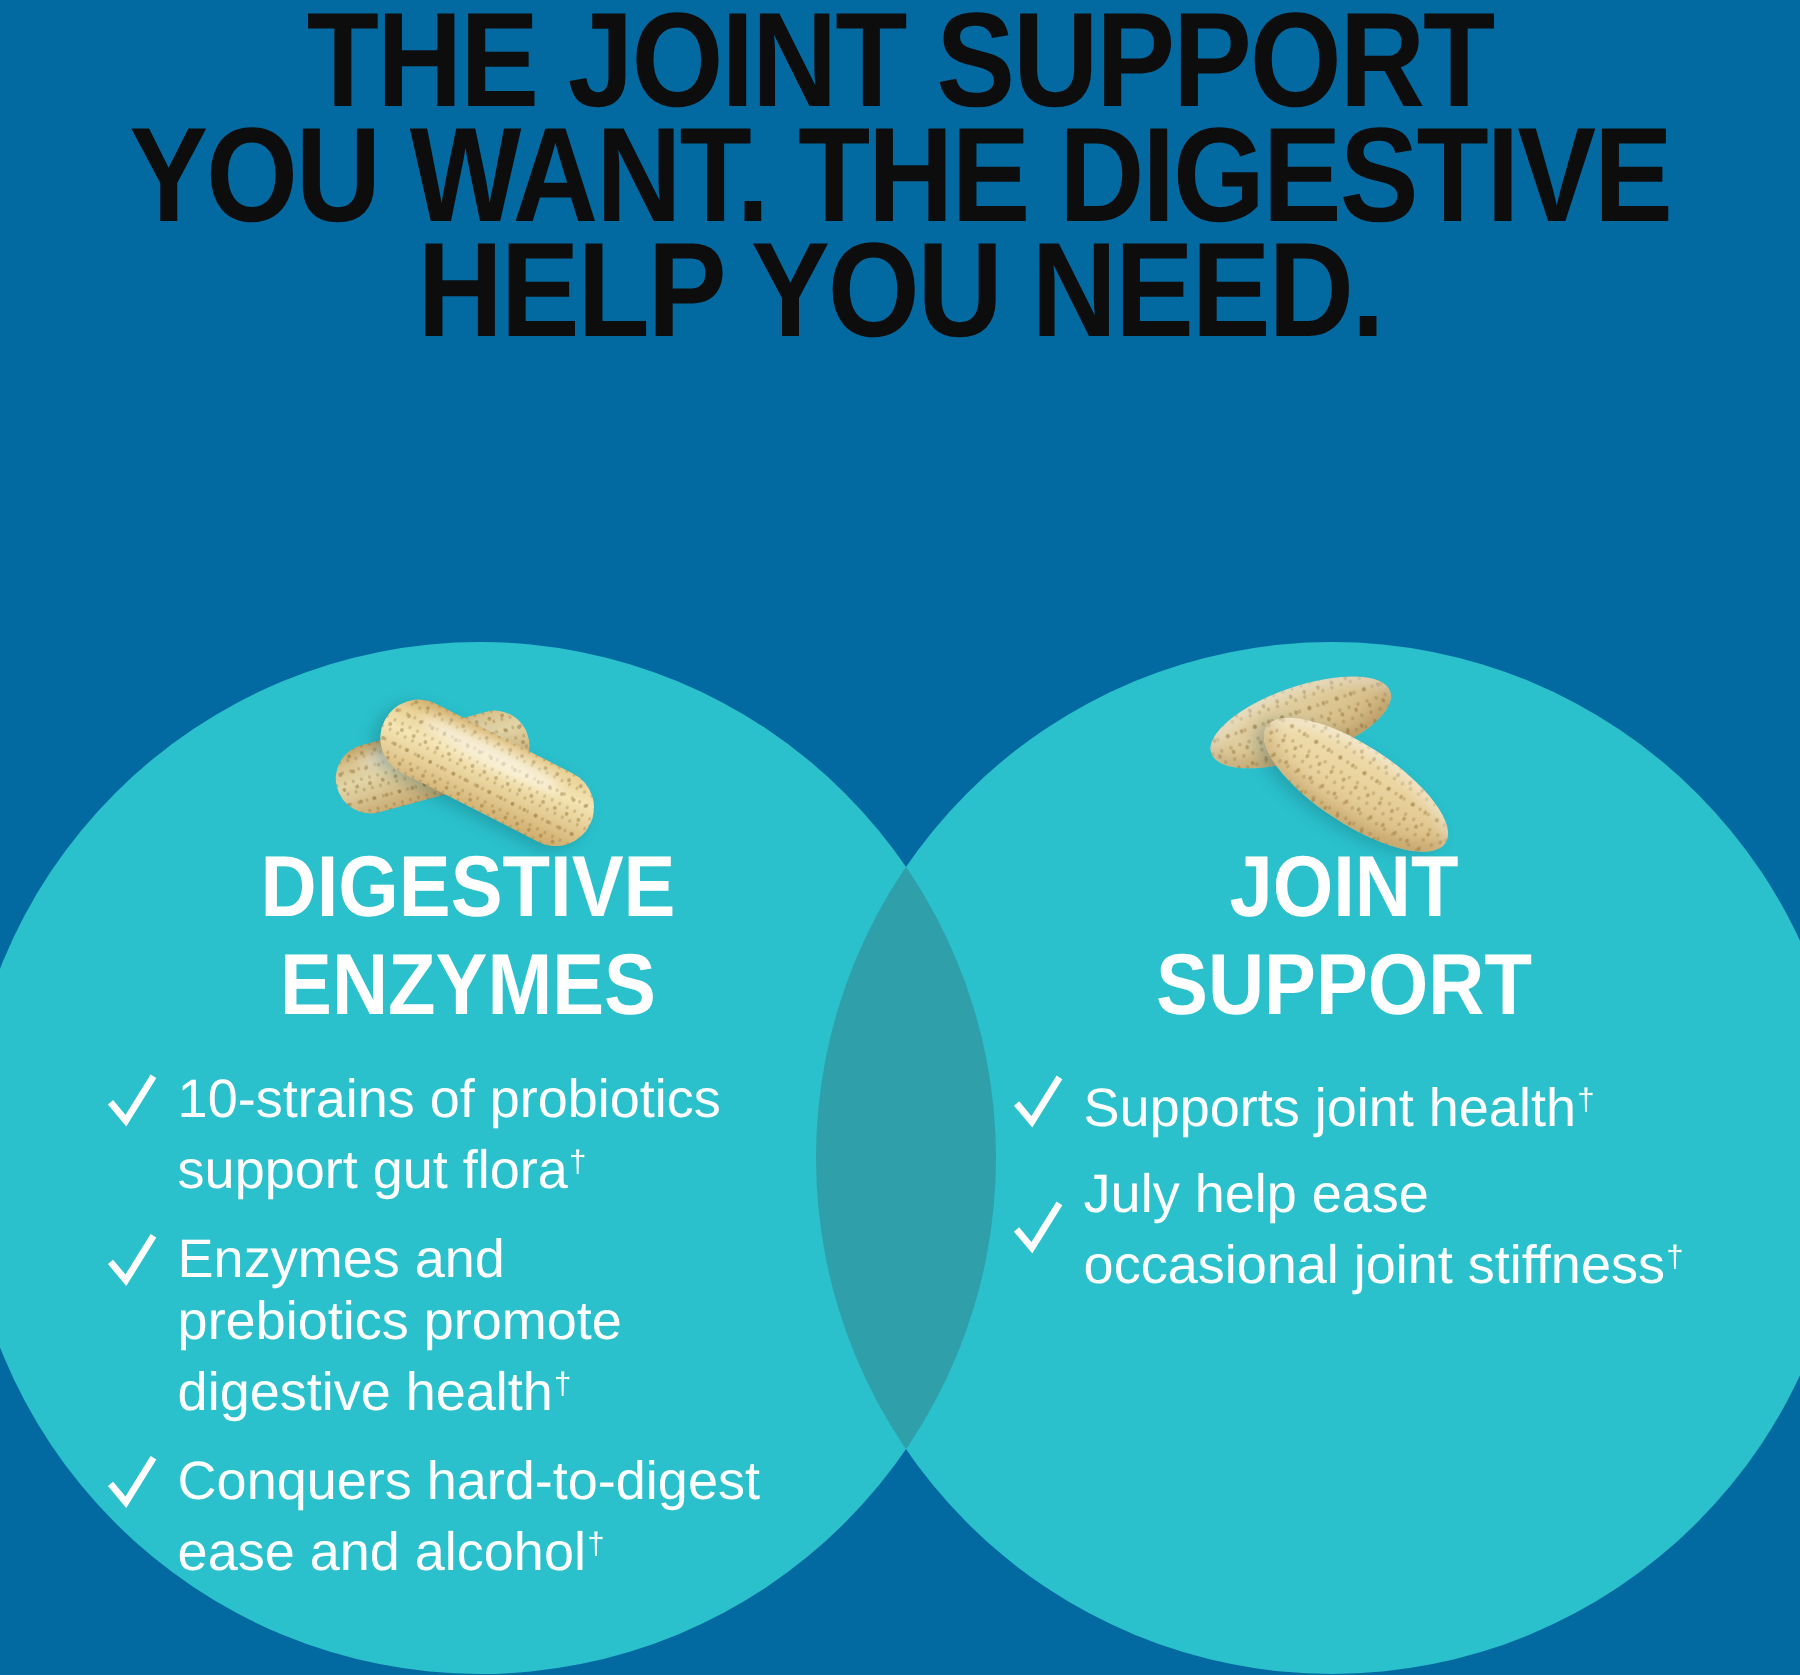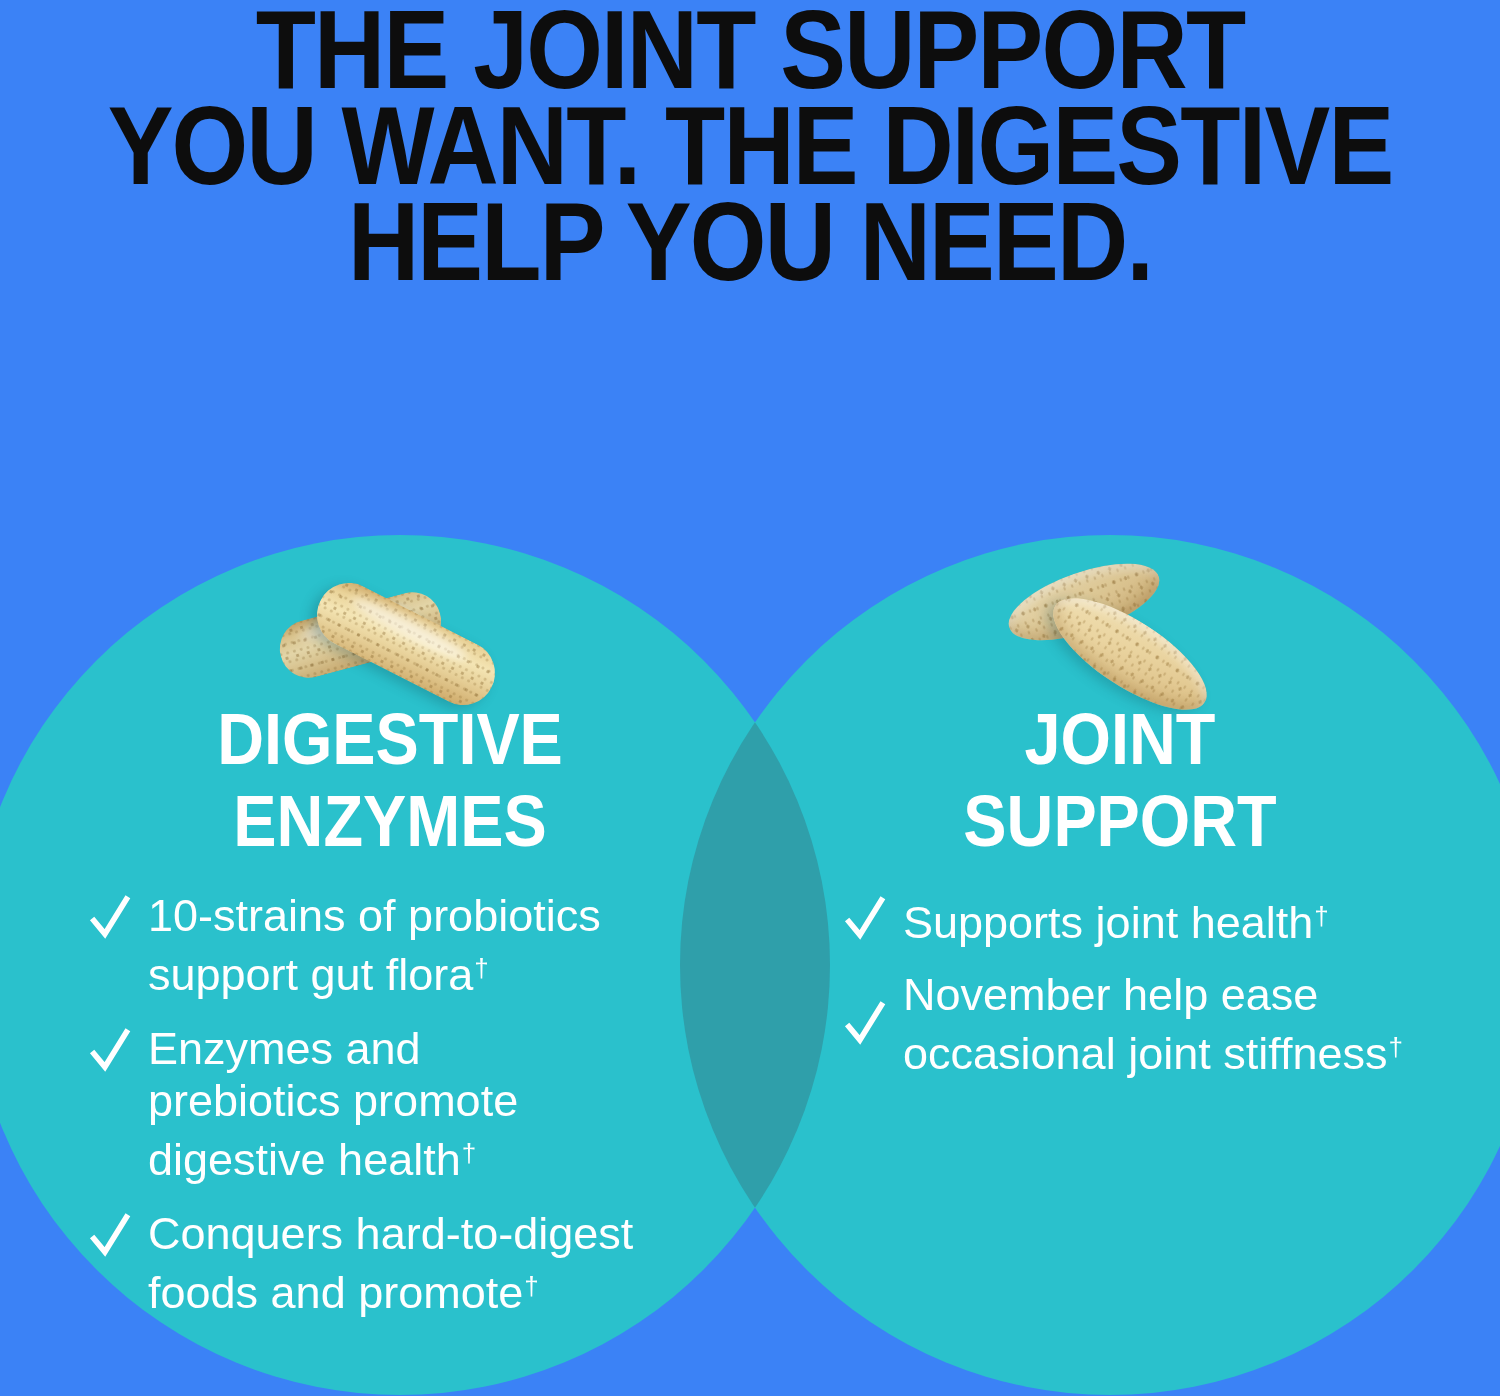--- a/index.html
+++ b/index.html
@@ -9,21 +9,21 @@
     --white:#FFFFFF;
     --capsule_light:#F4E5B4;
     --capsule_dark:#CDA867;
     --tablet_light:#F2E3B8;
     --tablet_dark:#D2B279;
   }
   html,body{margin:0;padding:0;background:#fff;}
   .canvas{
     position:relative;
     width:1500px;height:1396px;
-    background:#3b82f6;
+    background:#0369a1;
     overflow:hidden;
     font-family:"Liberation Sans","DejaVu Sans",sans-serif;
   }
 
   
   .headline{
     position:absolute;top:2px;left:0;width:1500px;
     text-align:center;
     color:var(--ink);
     font-weight:700;
@@ -154,21 +154,21 @@
         </svg>
       <div><span class="btext">Enzymes and
 prebiotics promote
 digestive health</span><sup class="dag">†</sup></div>
     </div>
     <div class="item">
       <svg class="check" viewBox="0 0 34 36">
           <polyline points="3,20 13,32 31,3" fill="none" stroke="#FFFFFF" stroke-width="4.4"></polyline>
         </svg>
       <div><span class="btext">Conquers hard-to-digest
-foods and promote</span><sup class="dag">†</sup></div>
+ease and alcohol</span><sup class="dag">†</sup></div>
     </div>
   </div>
 
   <div class="pillbox pills-right">
     <div class="pill tablet tablet-back"></div>
     <div class="pill tablet tablet-front"></div>
   </div>
 
   <div class="col col-title title-right">
     <div>JOINT</div>
@@ -179,18 +179,18 @@
     <div class="item">
       <svg class="check" viewBox="0 0 34 36">
           <polyline points="3,20 13,32 31,3" fill="none" stroke="#FFFFFF" stroke-width="4.4"></polyline>
         </svg>
       <div><span class="btext">Supports joint health</span><sup class="dag">†</sup></div>
     </div>
     <div class="item">
       <svg class="check" viewBox="0 0 34 36">
           <polyline points="3,20 13,32 31,3" fill="none" stroke="#FFFFFF" stroke-width="4.4"></polyline>
         </svg>
-      <div><span class="btext">November help ease
+      <div><span class="btext">July help ease
 occasional joint stiffness</span><sup class="dag">†</sup></div>
     </div>
   </div>
 
 </div>
 
 </body></html>

